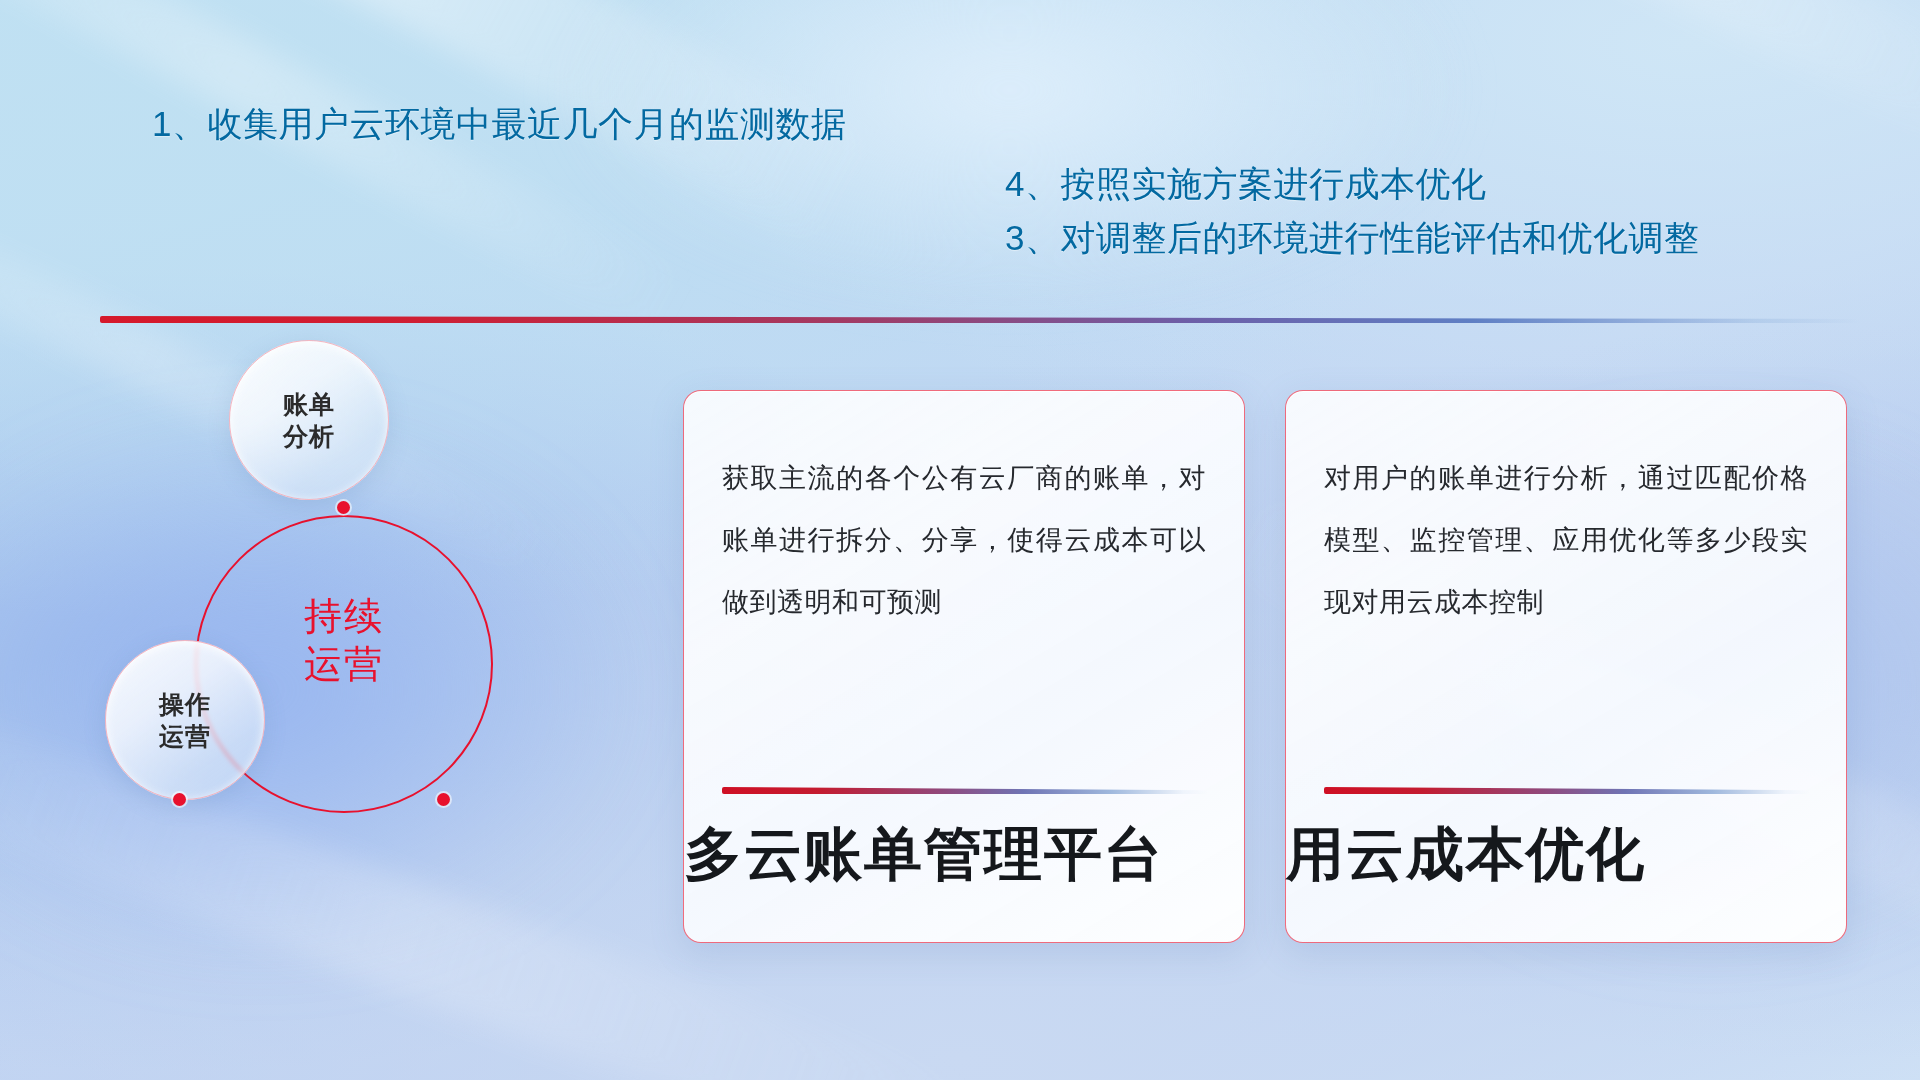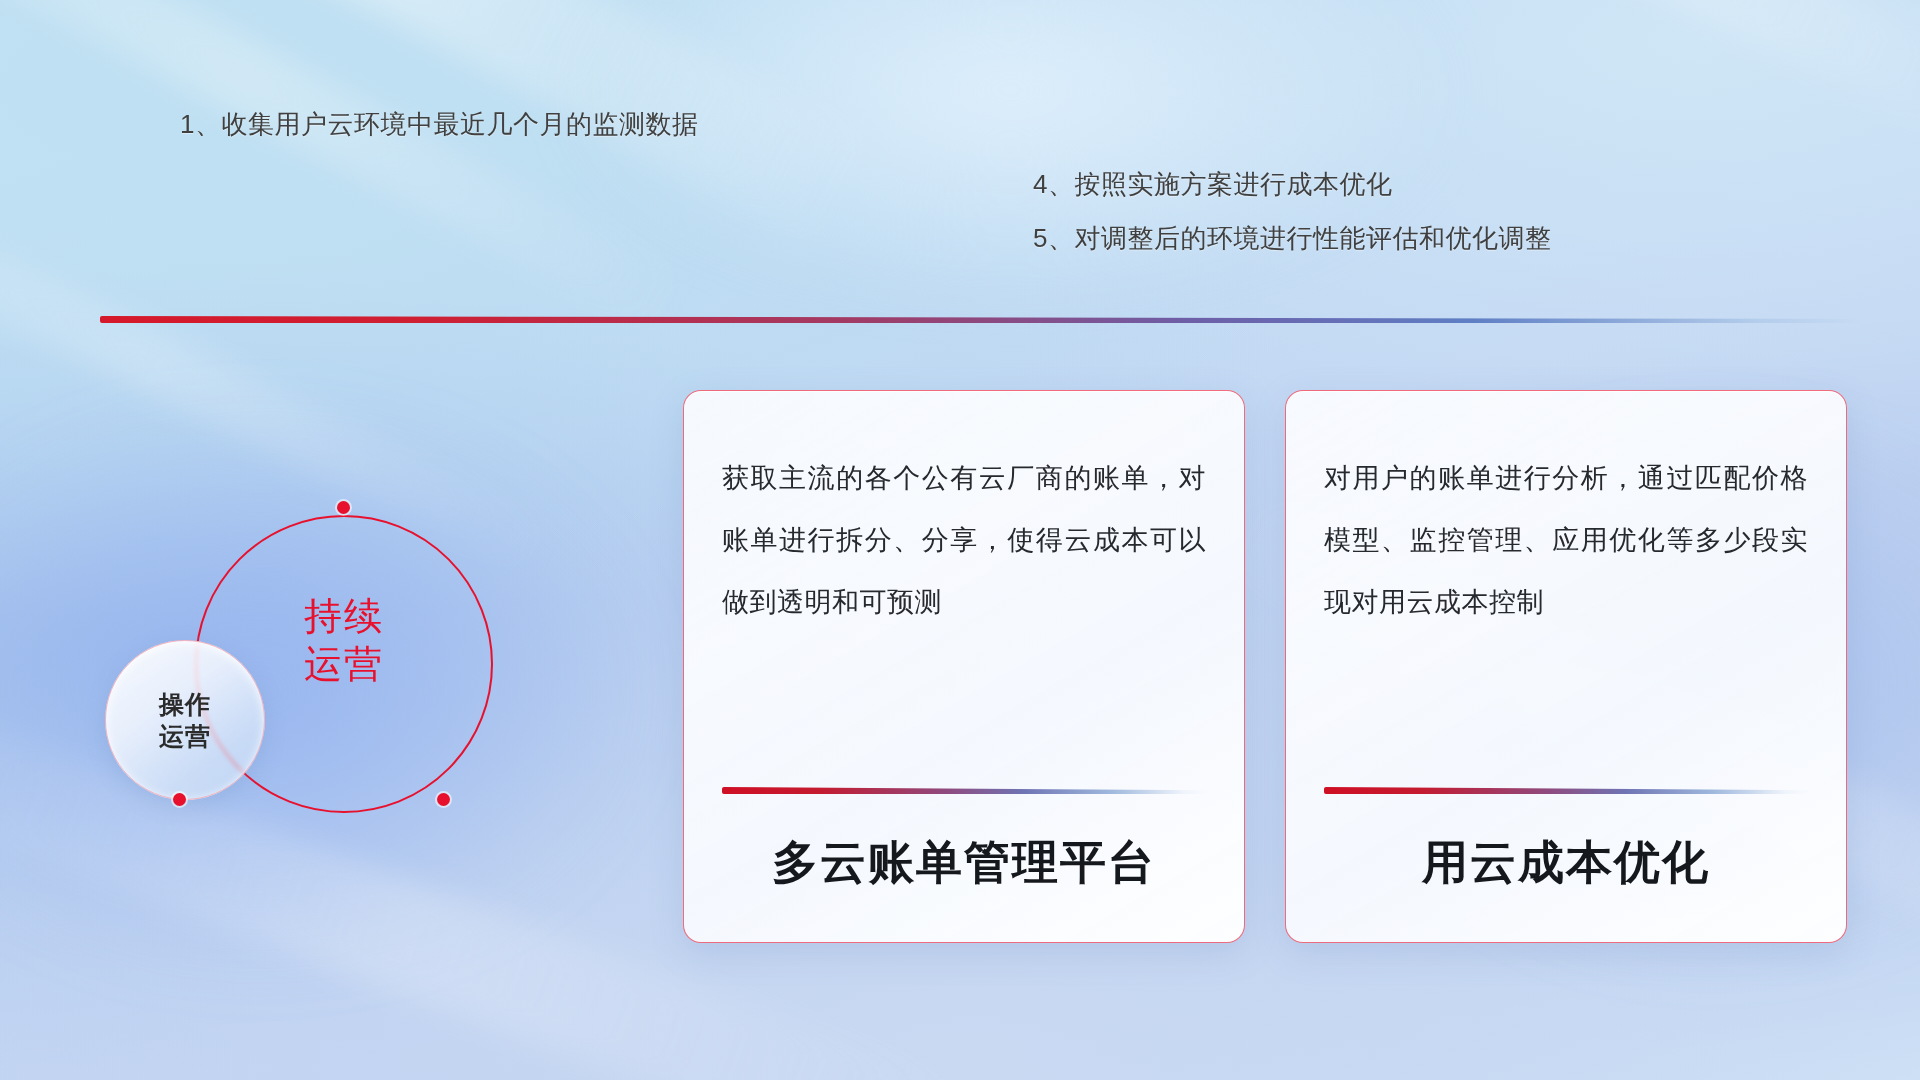--- a/index.html
+++ b/index.html
@@ -46,24 +46,23 @@
       background:radial-gradient(closest-side,rgba(168,192,238,.75),rgba(168,192,238,0));filter:blur(40px);}
   .glow-tm{position:absolute;left:560px;top:-120px;width:900px;height:420px;border-radius:50%;
       background:radial-gradient(closest-side,rgba(225,240,252,.9),rgba(225,240,252,0));filter:blur(30px);}
 
   
   #toplists{position:absolute;left:0;top:0;width:1920px;}
   .list-col{position:absolute;}
   .col-left{left:152px;top:97px;}
   .col-right{left:1005px;top:157px;}
   .list-line{
-    font-size:26px;color:#404040;letter-spacing:.5px;
+    font-size:35px;color:#0369a1;letter-spacing:.5px;
     line-height:54px;white-space:nowrap;
     text-shadow:0 1px 1px rgba(255,255,255,.45);
-    margin-left:28px;
   }
 
   
   #divider{
     position:absolute;left:100px;top:316px;width:1760px;height:7px;
     background:linear-gradient(90deg,#d5192b 0%,#cf1f33 18%,#a33a63 42%,#6d5fa8 62%,#5f7fc4 78%,rgba(120,160,210,.25) 94%,rgba(120,160,210,0) 100%);
     clip-path:polygon(0 0,100% 42%,100% 100%,0 100%);
     border-radius:2px;
   }
 
@@ -119,22 +118,22 @@
     font-size:27px;color:#26292e;line-height:62px;letter-spacing:.5px;
     text-align:justify;text-align-last:left;
   }
   .card-rule{
     position:absolute;left:38px;bottom:148px;width:486px;height:7px;
     background:linear-gradient(90deg,#cf0f24 0%,#c41b30 20%,#8f4a7e 46%,#6f74b4 62%,#9fb8dd 80%,rgba(210,225,243,.25) 95%,rgba(210,225,243,0) 100%);
     clip-path:polygon(0 0,100% 45%,100% 100%,0 100%);
     border-radius:2px;
   }
   .card-title{
-    position:absolute;left:0;right:0;bottom:48px;text-align:center;
-    font-size:46px;font-weight:800;color:#15181c;letter-spacing:2px;
+    position:absolute;left:0;right:0;bottom:48px;text-align:left;
+    font-size:58px;font-weight:800;color:#15181c;letter-spacing:2px;
   }
 </style>
 </head>
 <body>
 
 <div id="bg">
   <div class="bg-base"></div>
   <div class="glow-tm"></div>
   <div class="glow-bl"></div>
   <div class="glow-br"></div>
@@ -145,35 +144,41 @@
   <div class="streak s5"></div>
   <div class="streak s6"></div>
 </div>
 
 <div id="toplists">
   <div class="list-col col-left">
     <div class="list-line">1、收集用户云环境中最近几个月的监测数据</div>
   </div>
   <div class="list-col col-right">
     <div class="list-line">4、按照实施方案进行成本优化</div>
-    <div class="list-line">5、对调整后的环境进行性能评估和优化调整</div>
+    <div class="list-line">3、对调整后的环境进行性能评估和优化调整</div>
   </div>
 </div>
 
 <div id="divider"></div>
 
 <div id="venn">
 
   <div class="ring ring-main"></div>
 
   <div class="center-label">
     <div>持续</div>
     <div>运营</div>
   </div>
 
+  <div class="bubble b-top">
+    <div class="b-label">
+      <div>账单</div>
+      <div>分析</div>
+    </div>
+  </div>
 
   <div class="bubble b-left">
     <div class="b-label">
       <div>操作</div>
       <div>运营</div>
     </div>
   </div>
 
 
   <div class="dot dot-top"></div>

